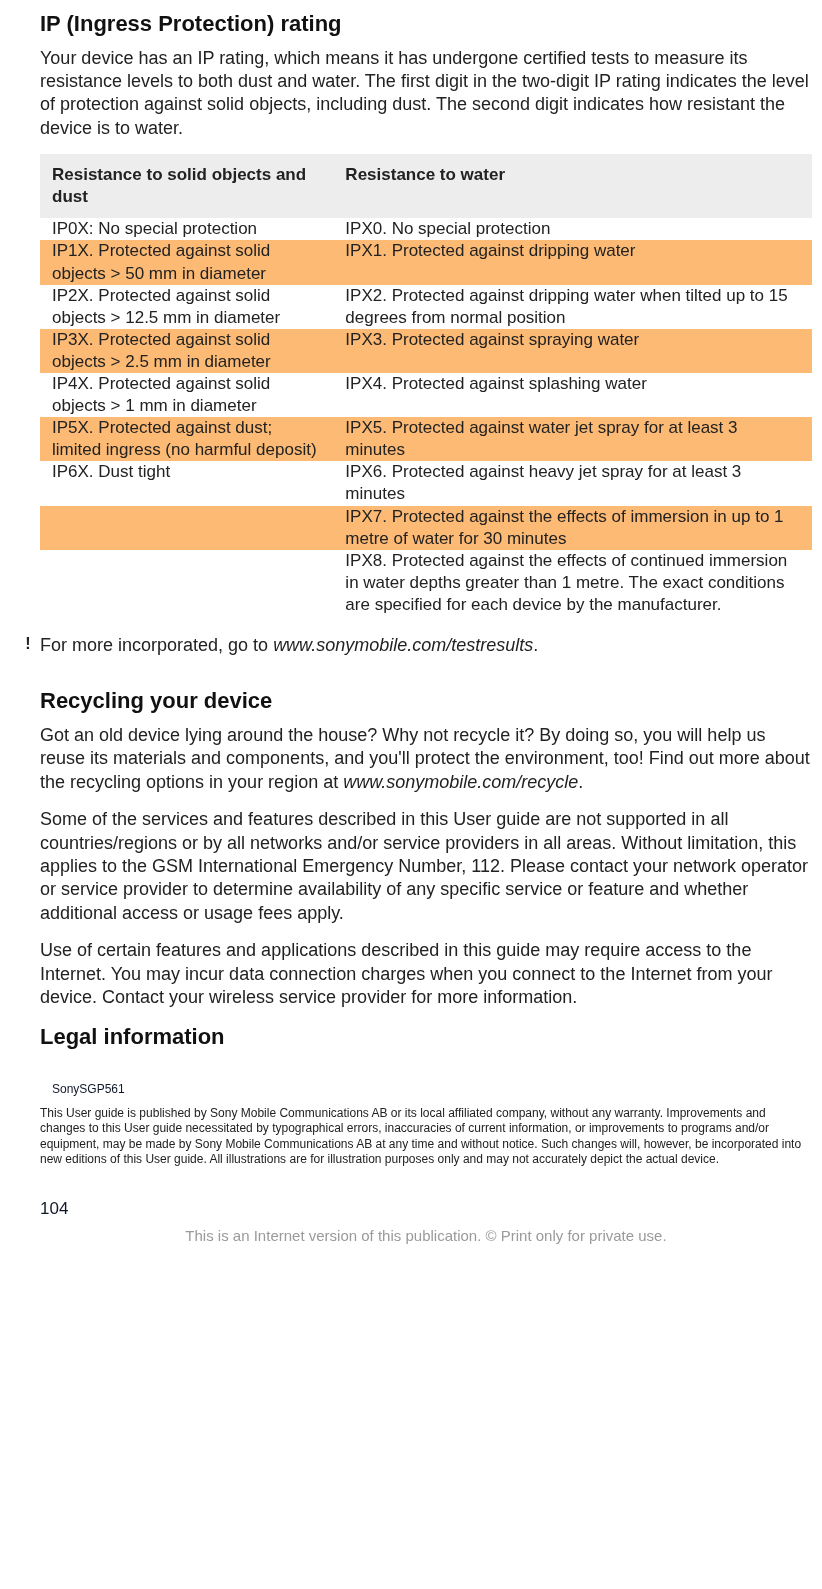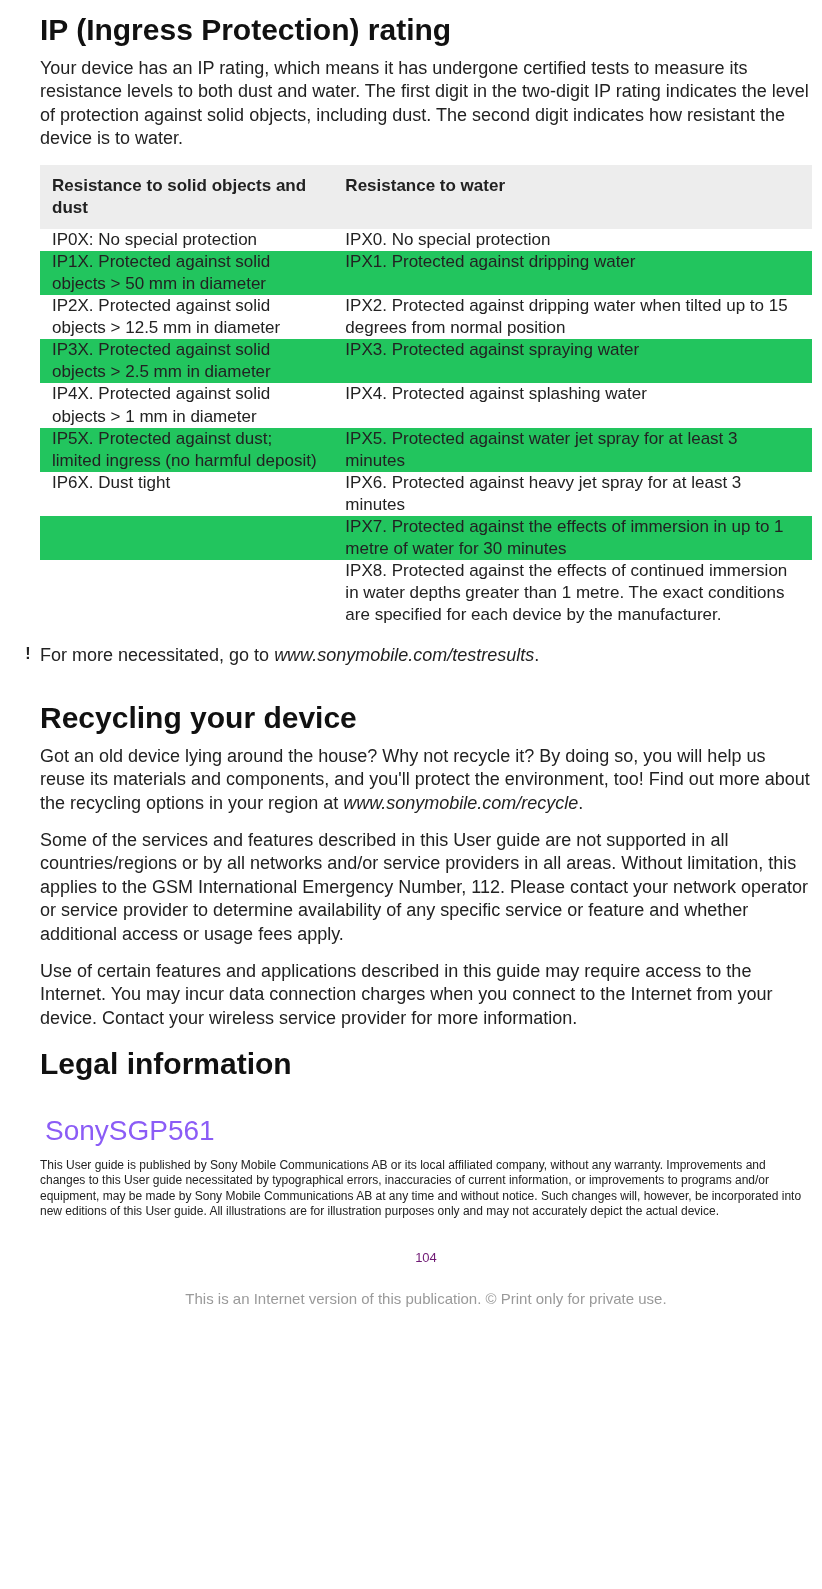--- a/index.html
+++ b/index.html
@@ -8,21 +8,21 @@
     margin: 0;
     padding: 0;
     width: 822px;
     font-size: 18px;
     line-height: 1.3;
   }
   .page {
     padding: 10px 10px 10px 40px;
   }
   h2.section {
-    font-size: 30px;
+    font-size: 22px;
     font-weight: bold;
     margin: 0 0 8px 0;
     color: #111;
   }
   p.body {
     margin: 0 0 14px 0;
   }
   .italic-link {
     font-style: italic;
   }
@@ -41,61 +41,61 @@
     width: 38%;
   }
   table.ip-table th.col2 {
     width: 62%;
   }
   table.ip-table td {
     padding: 0 12px;
     vertical-align: top;
   }
   table.ip-table tr.shade {
-    background: #22c55e;
+    background: #fdba74;
   }
   .note-row {
     display: flex;
     align-items: flex-start;
     margin: 6px 0 30px 0;
   }
   .note-icon {
     width: 24px;
     flex: 0 0 24px;
     font-weight: bold;
     font-size: 16px;
     margin-left: -24px;
     text-align: center;
   }
   .note-text {
     flex: 1;
     font-size: 18px;
   }
   h3.subhead {
-    font-size: 28px;
+    font-size: 12px;
     font-weight: normal;
-    margin: 30px 0 8px 5px;
-    color: #8b5cf6;
+    margin: 30px 0 8px 12px;
+    color: #0f172a;
   }
   .legal-small {
     font-size: 12px;
     line-height: 1.3;
     margin-top: 6px;
   }
   .page-number {
-    text-align: center;
-    color: #701a75;
-    font-size: 13px;
+    text-align: left;
+    color: #0f172a;
+    font-size: 17px;
     margin-top: 30px;
   }
   .footer-note {
     text-align: center;
     color: #9a9a9a;
     font-size: 15px;
-    margin-top: 22px;
+    margin-top: 6px;
     padding-bottom: 20px;
   }
 </style>
 </head>
 <body>
 
 <div class="page">
 
   <h2 class="section">IP (Ingress Protection) rating</h2>
   <p class="body">Your device has an IP rating, which means it has undergone certified tests to measure its resistance levels to both dust and water. The first digit in the two-digit IP rating indicates the level of protection against solid objects, including dust. The second digit indicates how resistant the device is to water.</p>
@@ -141,21 +141,21 @@
     <tr>
       <td></td>
       <td>IPX8. Protected against the effects of continued immersion in water depths greater than 1 metre. The exact conditions are specified for each device by the manufacturer.</td>
     </tr>
   </tbody>
     </table>
 
   <div class="note-row">
     <div class="note-icon">!</div>
     <div class="note-text">
-      <span>For more necessitated, go to </span><span class="italic-link">www.sonymobile.com/testresults</span><span>.</span>
+      <span>For more incorporated, go to </span><span class="italic-link">www.sonymobile.com/testresults</span><span>.</span>
     </div>
   </div>
 
   <h2 class="section">Recycling your device</h2>
   <p class="body">
     <span>Got an old device lying around the house? Why not recycle it? By doing so, you will help us reuse its materials and components, and you'll protect the environment, too! Find out more about the recycling options in your region at </span><span class="italic-link">www.sonymobile.com/recycle</span><span>.</span>
   </p>
 
   <p class="body">Some of the services and features described in this User guide are not supported in all countries/regions or by all networks and/or service providers in all areas. Without limitation, this applies to the GSM International Emergency Number, 112. Please contact your network operator or service provider to determine availability of any specific service or feature and whether additional access or usage fees apply.</p>
   <p class="body">Use of certain features and applications described in this guide may require access to the Internet. You may incur data connection charges when you connect to the Internet from your device. Contact your wireless service provider for more information.</p>

